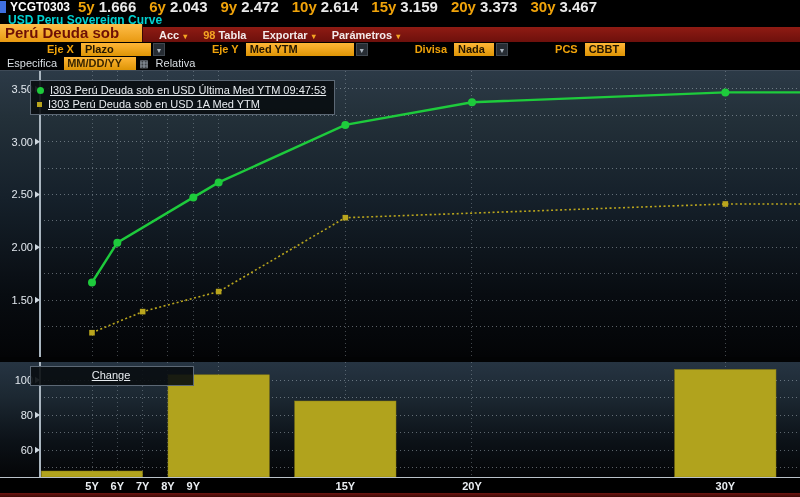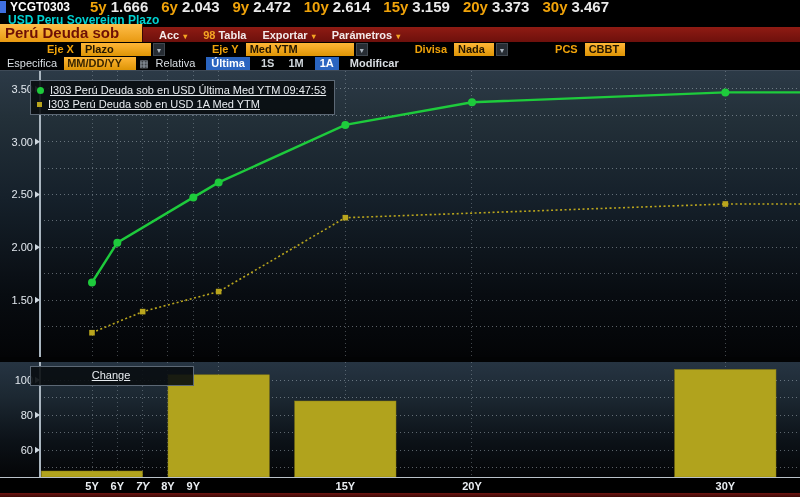--- a/index.html
+++ b/index.html
@@ -4,21 +4,21 @@
 <style>
   html,body { margin:0; padding:0; background:#000; }
   .screen {
     position:relative; width:800px; height:497px; background:#000;
     font-family:"Liberation Sans", sans-serif; overflow:hidden;
     -webkit-font-smoothing:antialiased;
   }
   
   .topbar { position:absolute; top:0; left:0; right:0; height:13px; display:flex; align-items:center; }
   .cursor-block { width:6px; height:12px; background:#3f6fe0; margin-right:4px; flex:none; }
-  .ticker { color:#ffffff; font-size:12px; font-weight:bold; margin-right:20px; white-space:nowrap; }
+  .ticker { color:#ffffff; font-size:12px; font-weight:bold; margin-right:8px; white-space:nowrap; }
   .quotes { display:flex; }
   .quote-pair { font-size:15px; font-weight:bold; margin-right:13px; white-space:nowrap; }
   .quote-tenor { color:#f0a30a; margin-right:4px; }
   .quote-val { color:#e9e9e9; }
   .subtitle { position:absolute; top:13px; left:8px; height:14px; color:#00d2d2; font-size:12px; font-weight:bold; }
   
   .toolbar { position:absolute; top:27px; left:0; right:0; height:15px;
     background:linear-gradient(#8f1b13,#6d100c); display:flex; align-items:center; font-size:11px; font-weight:bold; }
   .curve-btn { height:22px; width:143px; flex:none; background:linear-gradient(#ffbe4a,#e39104);
     color:#6e1005; border:none; border-right:1px solid #3a0704; font-size:15px; font-weight:bold;
@@ -81,21 +81,21 @@
     <span class="quotes" id="quotes">
         <span class="quote-pair"><span class="quote-tenor">5y</span><span class="quote-val">1.666</span></span>
         <span class="quote-pair"><span class="quote-tenor">6y</span><span class="quote-val">2.043</span></span>
         <span class="quote-pair"><span class="quote-tenor">9y</span><span class="quote-val">2.472</span></span>
         <span class="quote-pair"><span class="quote-tenor">10y</span><span class="quote-val">2.614</span></span>
         <span class="quote-pair"><span class="quote-tenor">15y</span><span class="quote-val">3.159</span></span>
         <span class="quote-pair"><span class="quote-tenor">20y</span><span class="quote-val">3.373</span></span>
         <span class="quote-pair"><span class="quote-tenor">30y</span><span class="quote-val">3.467</span></span>
       </span>
   </div>
-  <div class="subtitle">USD Peru Sovereign Plazo</div>
+  <div class="subtitle">USD Peru Sovereign Curve</div>
 
   <div class="toolbar">
     <button class="curve-btn">Perú Deuda sob en USD</button>
     <span class="menu-items" id="menu-items">
         <span class="menu-item"><span>Acc</span><span class="caret">▾</span></span>
         <span class="menu-item"><span class="key">98</span><span>Tabla</span></span>
         <span class="menu-item"><span>Exportar</span><span class="caret">▾</span></span>
         <span class="menu-item"><span>Parámetros</span><span class="caret">▾</span></span>
       </span>
   </div>
@@ -112,27 +112,20 @@
     <span class="dd-arrow">▼</span>
     <span class="amber-label">PCS</span>
     <span class="amber-select w36">CBBT</span>
   </div>
 
   <div class="ctrl-row date-row">
     <span class="white-label">Especifica</span>
     <input class="date-input" value="MM/DD/YY" style="">
     <span class="cal-icon">▦</span>
     <span class="white-label">Relativa</span>
-    <span id="period-buttons" style="display:flex;align-items:center;">
-        <span class="blue-btn">Última</span>
-        <span class="dim-label">1S</span>
-        <span class="dim-label">1M</span>
-        <span class="blue-btn">1A</span>
-        <span class="plain-btn">Modificar</span>
-      </span>
   </div>
 
   <div class="chart-main">
     <svg id="main-svg" width="800" height="286">
         <g>
           <line x1="40" y1="255.39483394833948" x2="800" y2="255.39483394833948" stroke="rgba(205,216,226,0.42)" stroke-width="1" stroke-dasharray="1 3" shape-rendering="crispEdges"></line>
           <line x1="40" y1="229.0110701107011" x2="800" y2="229.0110701107011" stroke="rgba(205,216,226,0.42)" stroke-width="1" stroke-dasharray="1 3" shape-rendering="crispEdges"></line>
           <line x1="40" y1="202.62730627306271" x2="800" y2="202.62730627306271" stroke="rgba(205,216,226,0.42)" stroke-width="1" stroke-dasharray="1 3" shape-rendering="crispEdges"></line>
           <line x1="40" y1="176.24354243542436" x2="800" y2="176.24354243542436" stroke="rgba(205,216,226,0.42)" stroke-width="1" stroke-dasharray="1 3" shape-rendering="crispEdges"></line>
           <line x1="40" y1="149.85977859778598" x2="800" y2="149.85977859778598" stroke="rgba(205,216,226,0.42)" stroke-width="1" stroke-dasharray="1 3" shape-rendering="crispEdges"></line>
@@ -233,21 +226,21 @@
         </g>
       </svg>
     <div class="legend legend-change">
       <div class="legend-title">Change</div>
     </div>
   </div>
 
   <div class="xaxis-strip" id="xaxis-strip">
       <span class="x-label" style="left: 92px;">5Y</span>
       <span class="x-label" style="left: 117.333px;">6Y</span>
-      <span class="x-label" style="left: 142.666px; font-style: italic;">7Y</span>
+      <span class="x-label" style="left: 142.666px;">7Y</span>
       <span class="x-label" style="left: 167.999px;">8Y</span>
       <span class="x-label" style="left: 193.332px;">9Y</span>
       <span class="x-label" style="left: 345.33px;">15Y</span>
       <span class="x-label" style="left: 471.995px;">20Y</span>
       <span class="x-label" style="left: 725.325px;">30Y</span>
     </div>
   <div class="bottom-border"></div>
 </div>
 
 </body></html>

